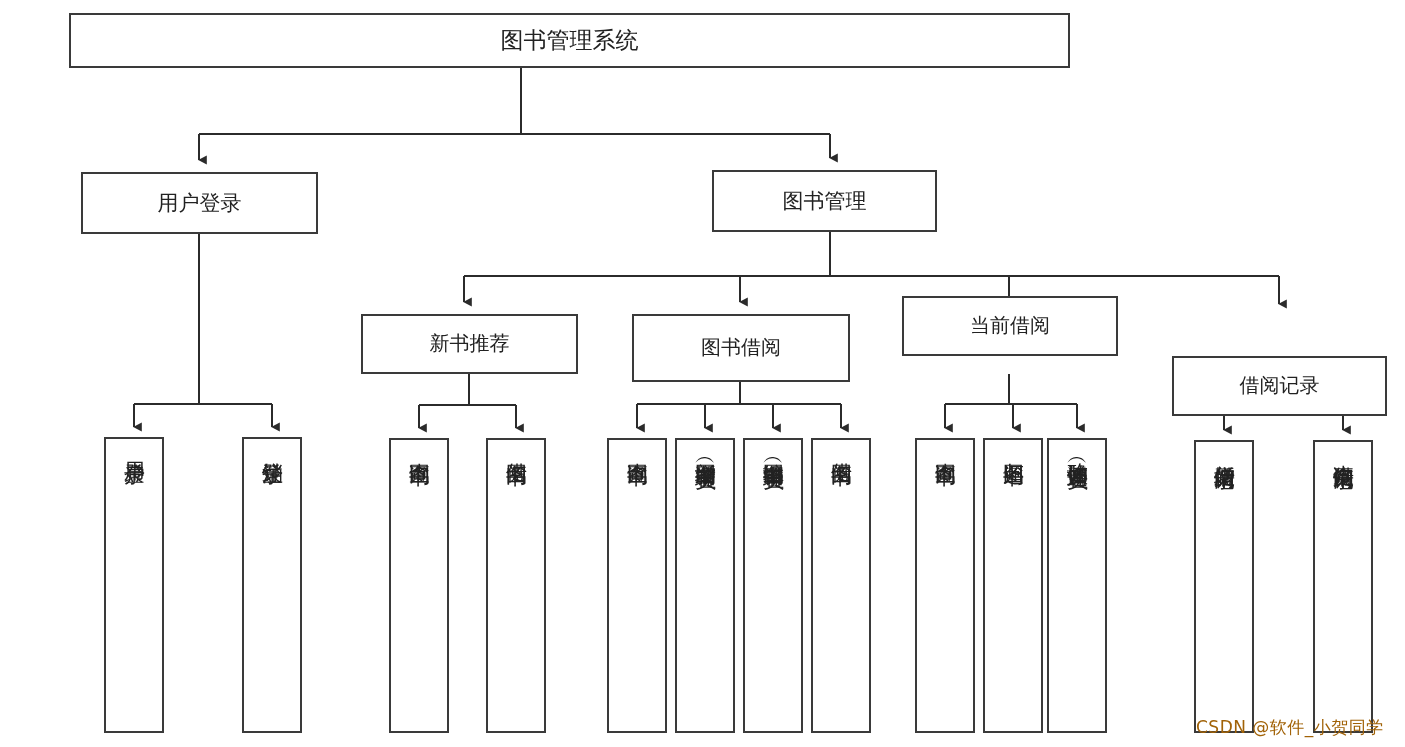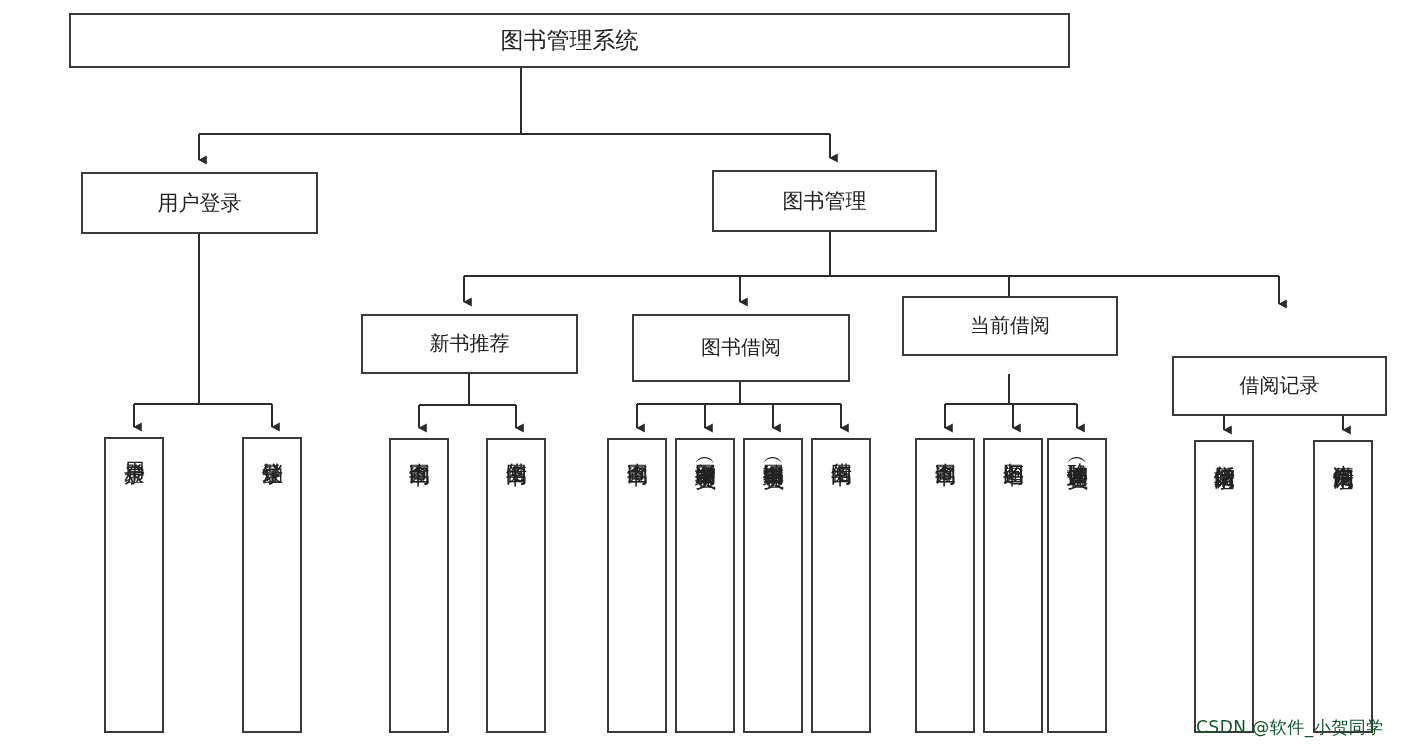--- a/index.html
+++ b/index.html
@@ -54,21 +54,21 @@
   .node.leaf .node-label {
     font-size: 21px;
     writing-mode: vertical-rl;
     text-orientation: upright;
     letter-spacing: 1px;
     line-height: 1;
   }
   .watermark {
     position: absolute;
     font-size: 17px;
-    color: #14532d;
+    color: #a16207;
     white-space: nowrap;
     letter-spacing: 0.5px;
   }
 </style>
 </head>
 <body>
 
 <div id="diagram-root">
 
   <svg class="wire-layer" viewBox="0 0 1405 747">

